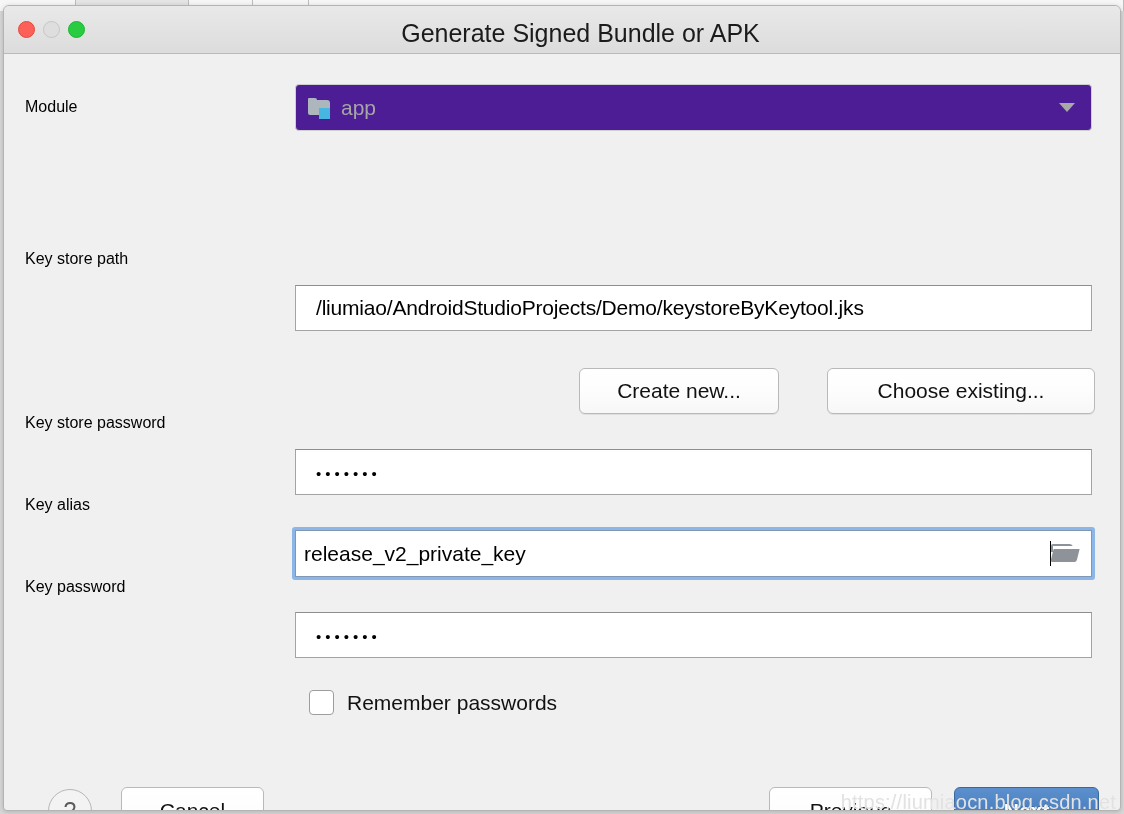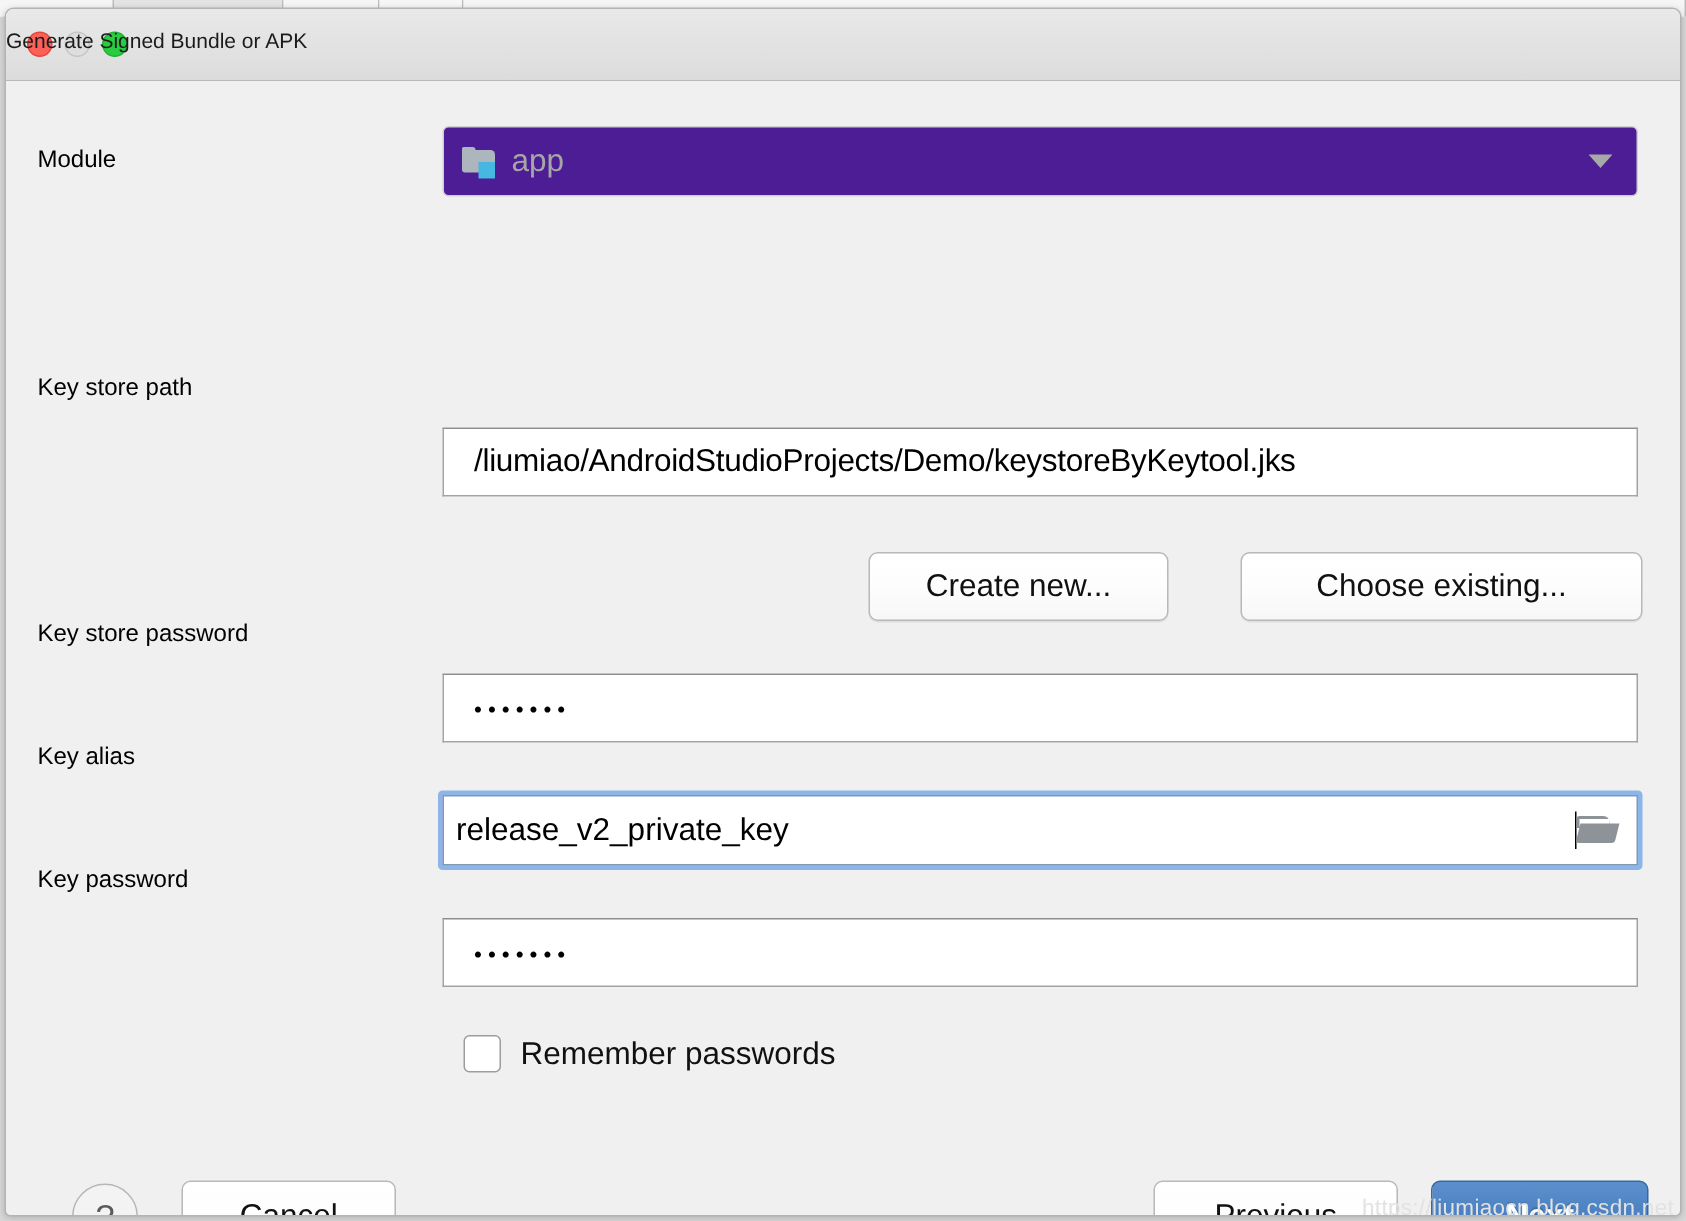--- a/index.html
+++ b/index.html
@@ -61,23 +61,24 @@
     width: 17px; height: 17px;
     border-radius: 50%;
     box-sizing: border-box;
   }
   .light.close  { background: #fc6058; border: 1px solid #e1493f; }
   .light.min    { background: #dedede; border: 1px solid #c6c6c6; }
   .light.zoom   { background: #29cc41; border: 1px solid #1eb334; }
   #window-title {
     position: absolute;
     left: 0; right: 0; top: 13px;
-    text-align: left;
-    font-size: 14px;
+    text-align: center;
+    font-size: 25px;
     color: #1b1b1b;
+    padding-left: 37px;
   }
 
   
   #form {
     position: relative;
     height: 758px;
   }
   .label {
     position: absolute;
     left: 21px;
@@ -174,21 +175,21 @@
   
   #key-alias-wrap {
     position: absolute;
     left: 288px;
     top: 473px;
     width: 803px;
     height: 53px;
     border: 3px solid #8cb6e8;
     border-radius: 3px;
     box-sizing: border-box;
-    background: #6d28d9;
+    background: #eab308;
   }
   #key-alias {
     position: absolute;
     left: 0; top: 0; right: 0; bottom: 0;
     background: #fff;
     border: 1px solid #7f98b5;
     box-sizing: border-box;
     display: flex;
     align-items: center;
     padding: 0 8px;
@@ -298,21 +299,21 @@
   #remember-label {
     font-size: 21px;
     color: #111;
   }
 
   
   #watermark {
     position: absolute;
     right: 4px;
     bottom: -2px;
-    font-size: 15px;
+    font-size: 20px;
     color: #e2e2e2;
     letter-spacing: 0.2px;
     user-select: none;
   }
 </style>
 </head>
 <body>
 
 <div id="bg-strip">
   <div class="bg-tab" style="width:75px"></div>

